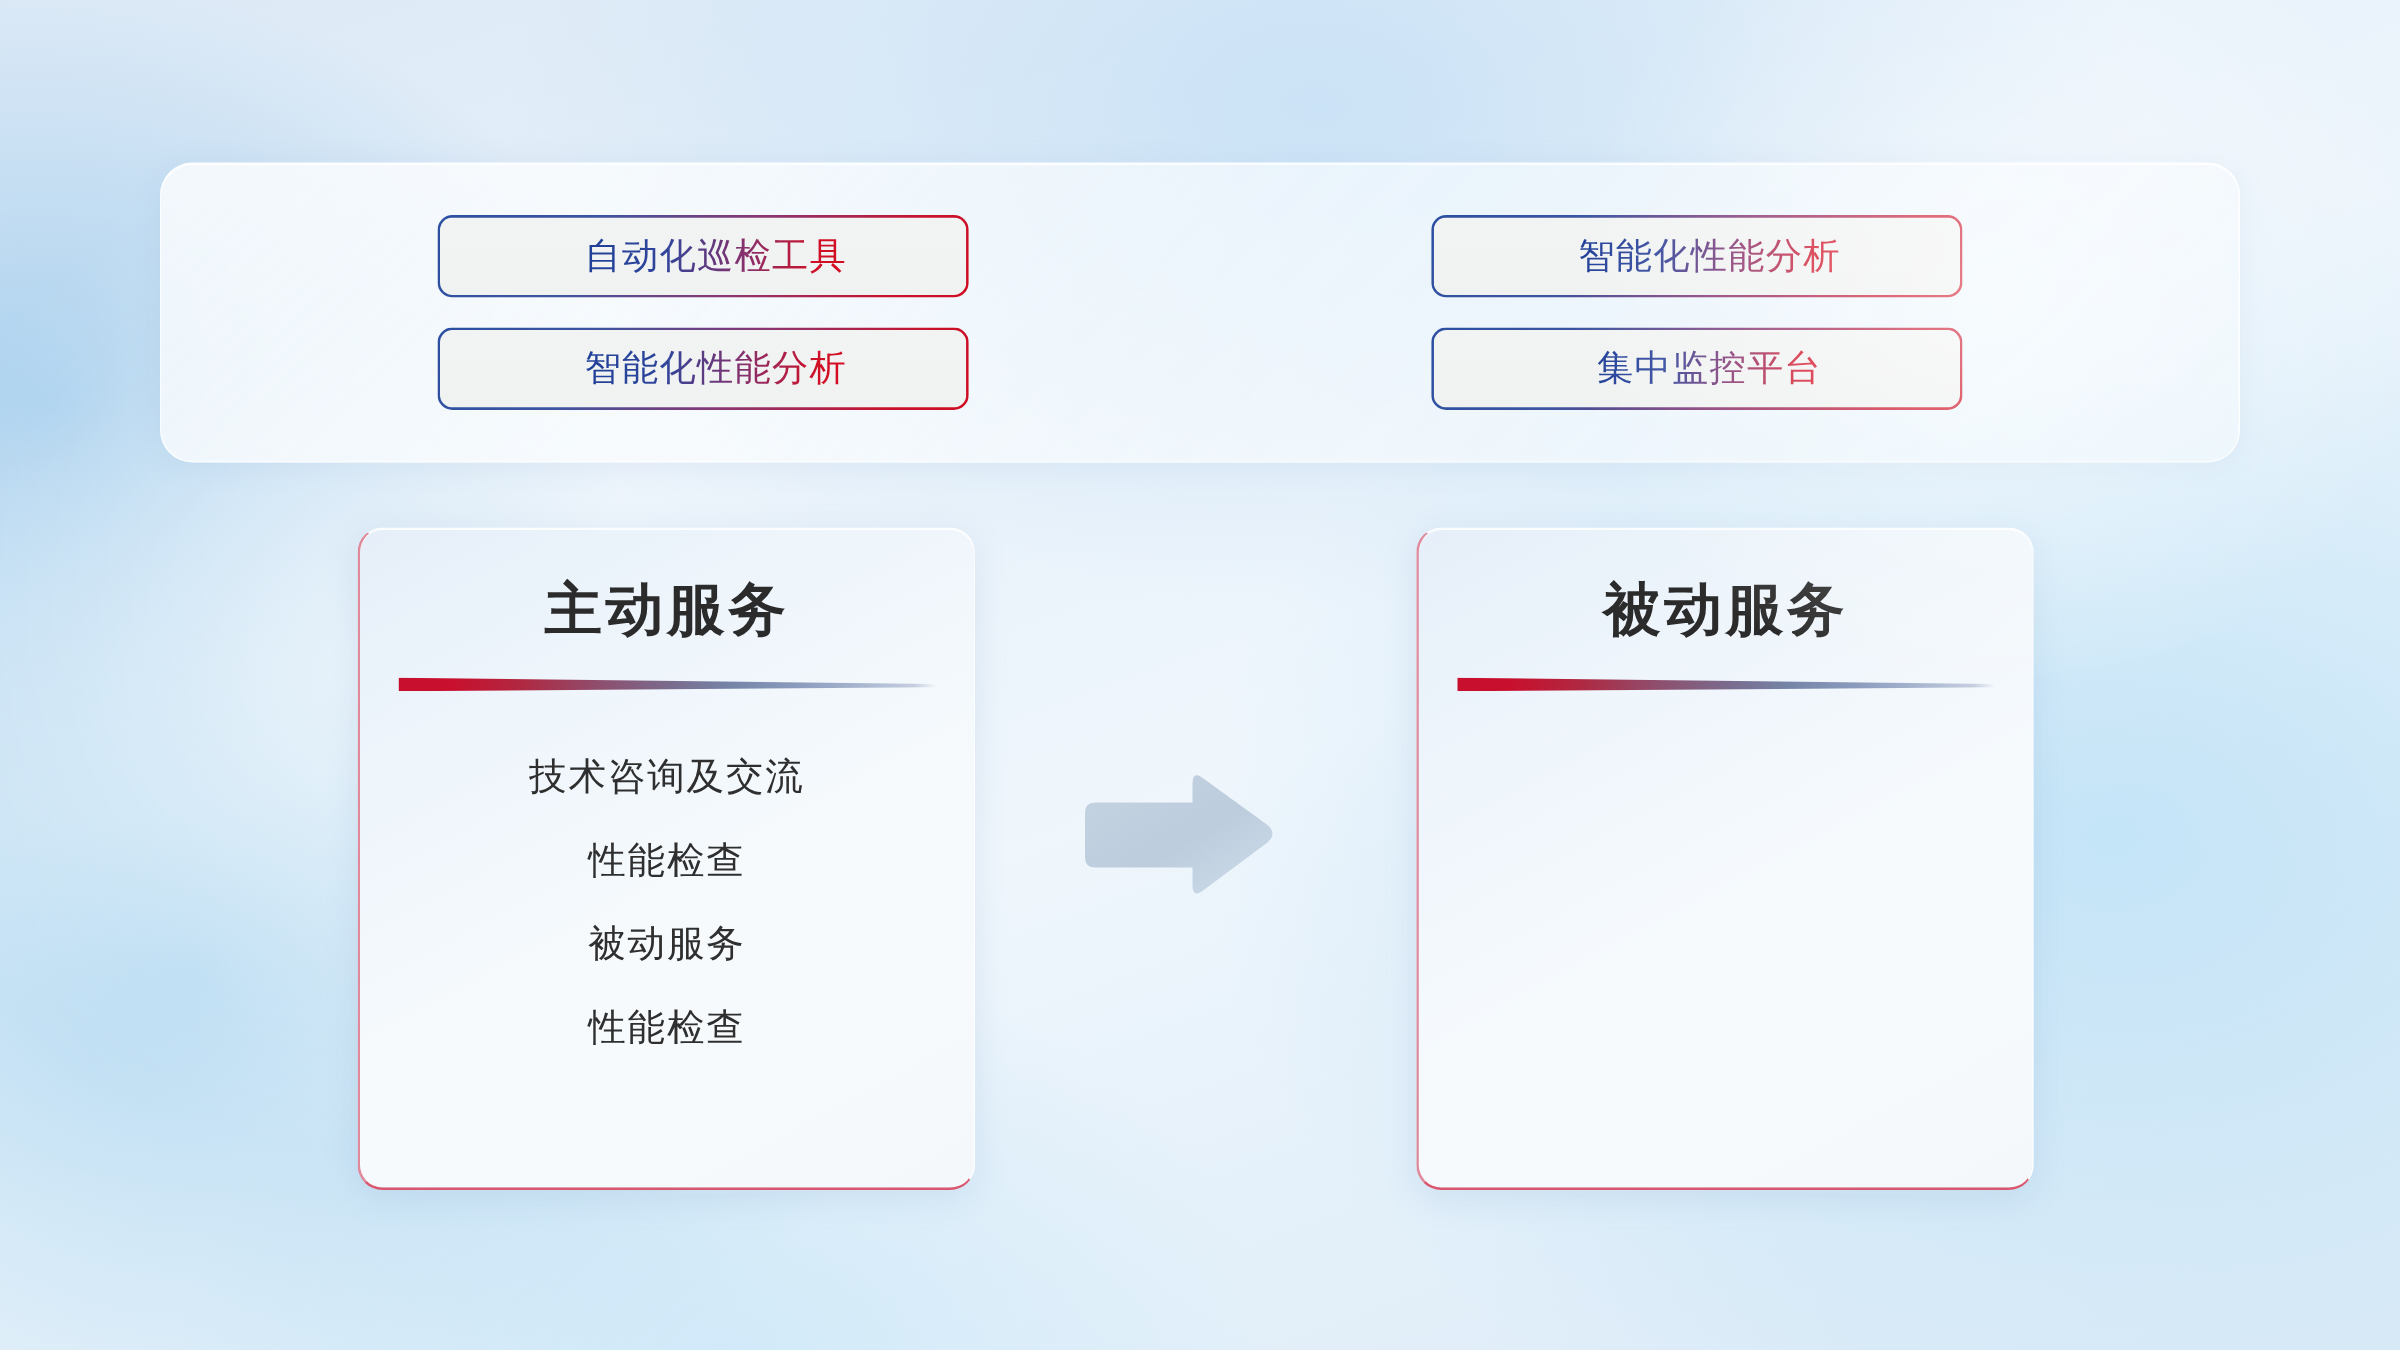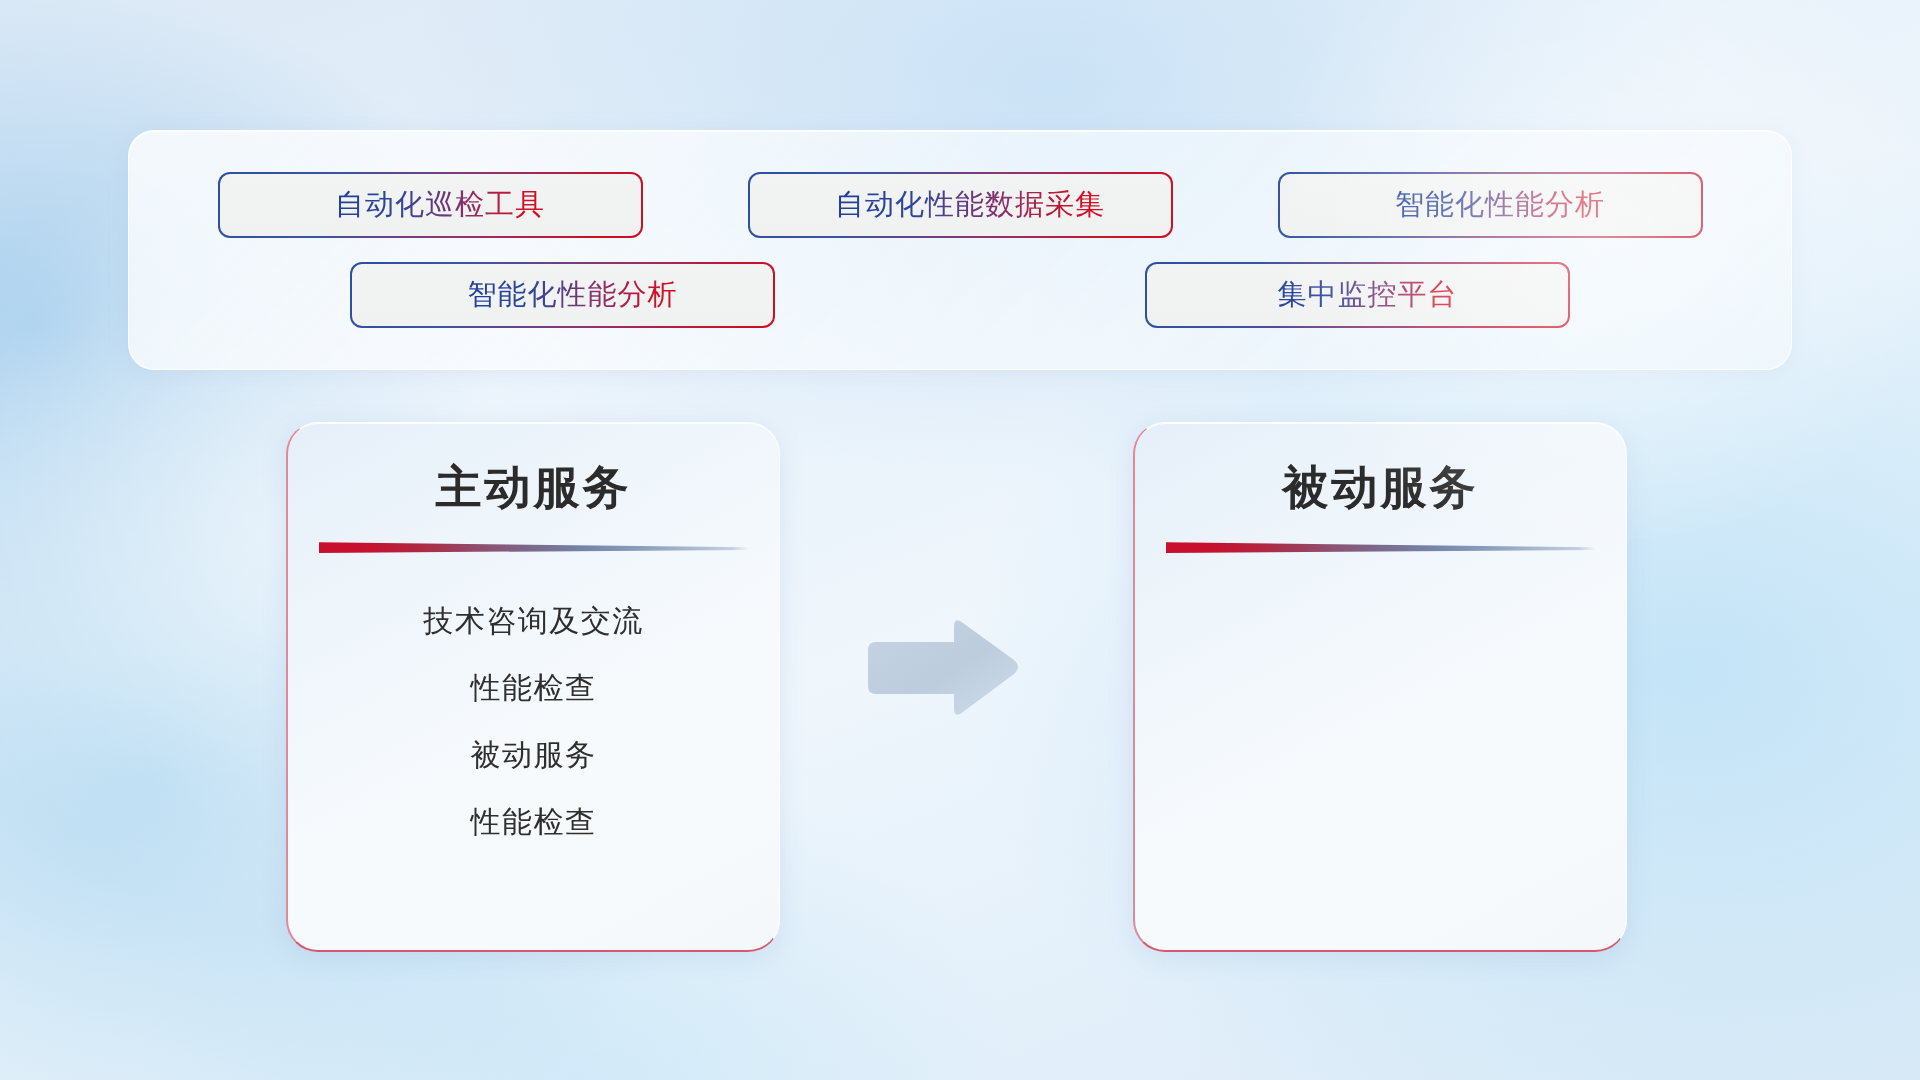--- a/index.html
+++ b/index.html
@@ -102,21 +102,21 @@
     white-space: nowrap;
   }
 
   
   .card {
     position: absolute;
     top: 422px;
     width: 494px;
     height: 530px;
     box-sizing: border-box;
-    border-radius: 32px;
+    border-radius: 20px;
     background: linear-gradient(152deg, #e6eff9 0%, #eef5fb 26%, #f6fafd 56%, #f7fafc 78%, #f4f8fb 100%);
     border: 1px solid rgba(255,255,255,0.7);
     border-left: 2px solid #e0899a;
     border-bottom: 2px solid #d9566e;
     box-shadow: 0 6px 26px rgba(110,150,195,0.16), inset 0 1px 0 rgba(255,255,255,0.92);
     overflow: hidden;
   }
   .card.left  { left: 286px; }
   .card.right { left: 1133px; }
 
@@ -173,23 +173,20 @@
 </head>
 <body>
 
 <div id="stage">
 
   <div class="top-panel">
 
     <div class="pill-row">
       <div class="pill">
         <span class="pill-label">自动化巡检工具</span>
-      </div>
-      <div class="pill">
-        <span class="pill-label">自动化性能数据采集</span>
       </div>
       <div class="pill">
         <span class="pill-label">智能化性能分析</span>
       </div>
     </div>
 
     <div class="pill-row">
       <div class="pill">
         <span class="pill-label">智能化性能分析</span>
       </div>

